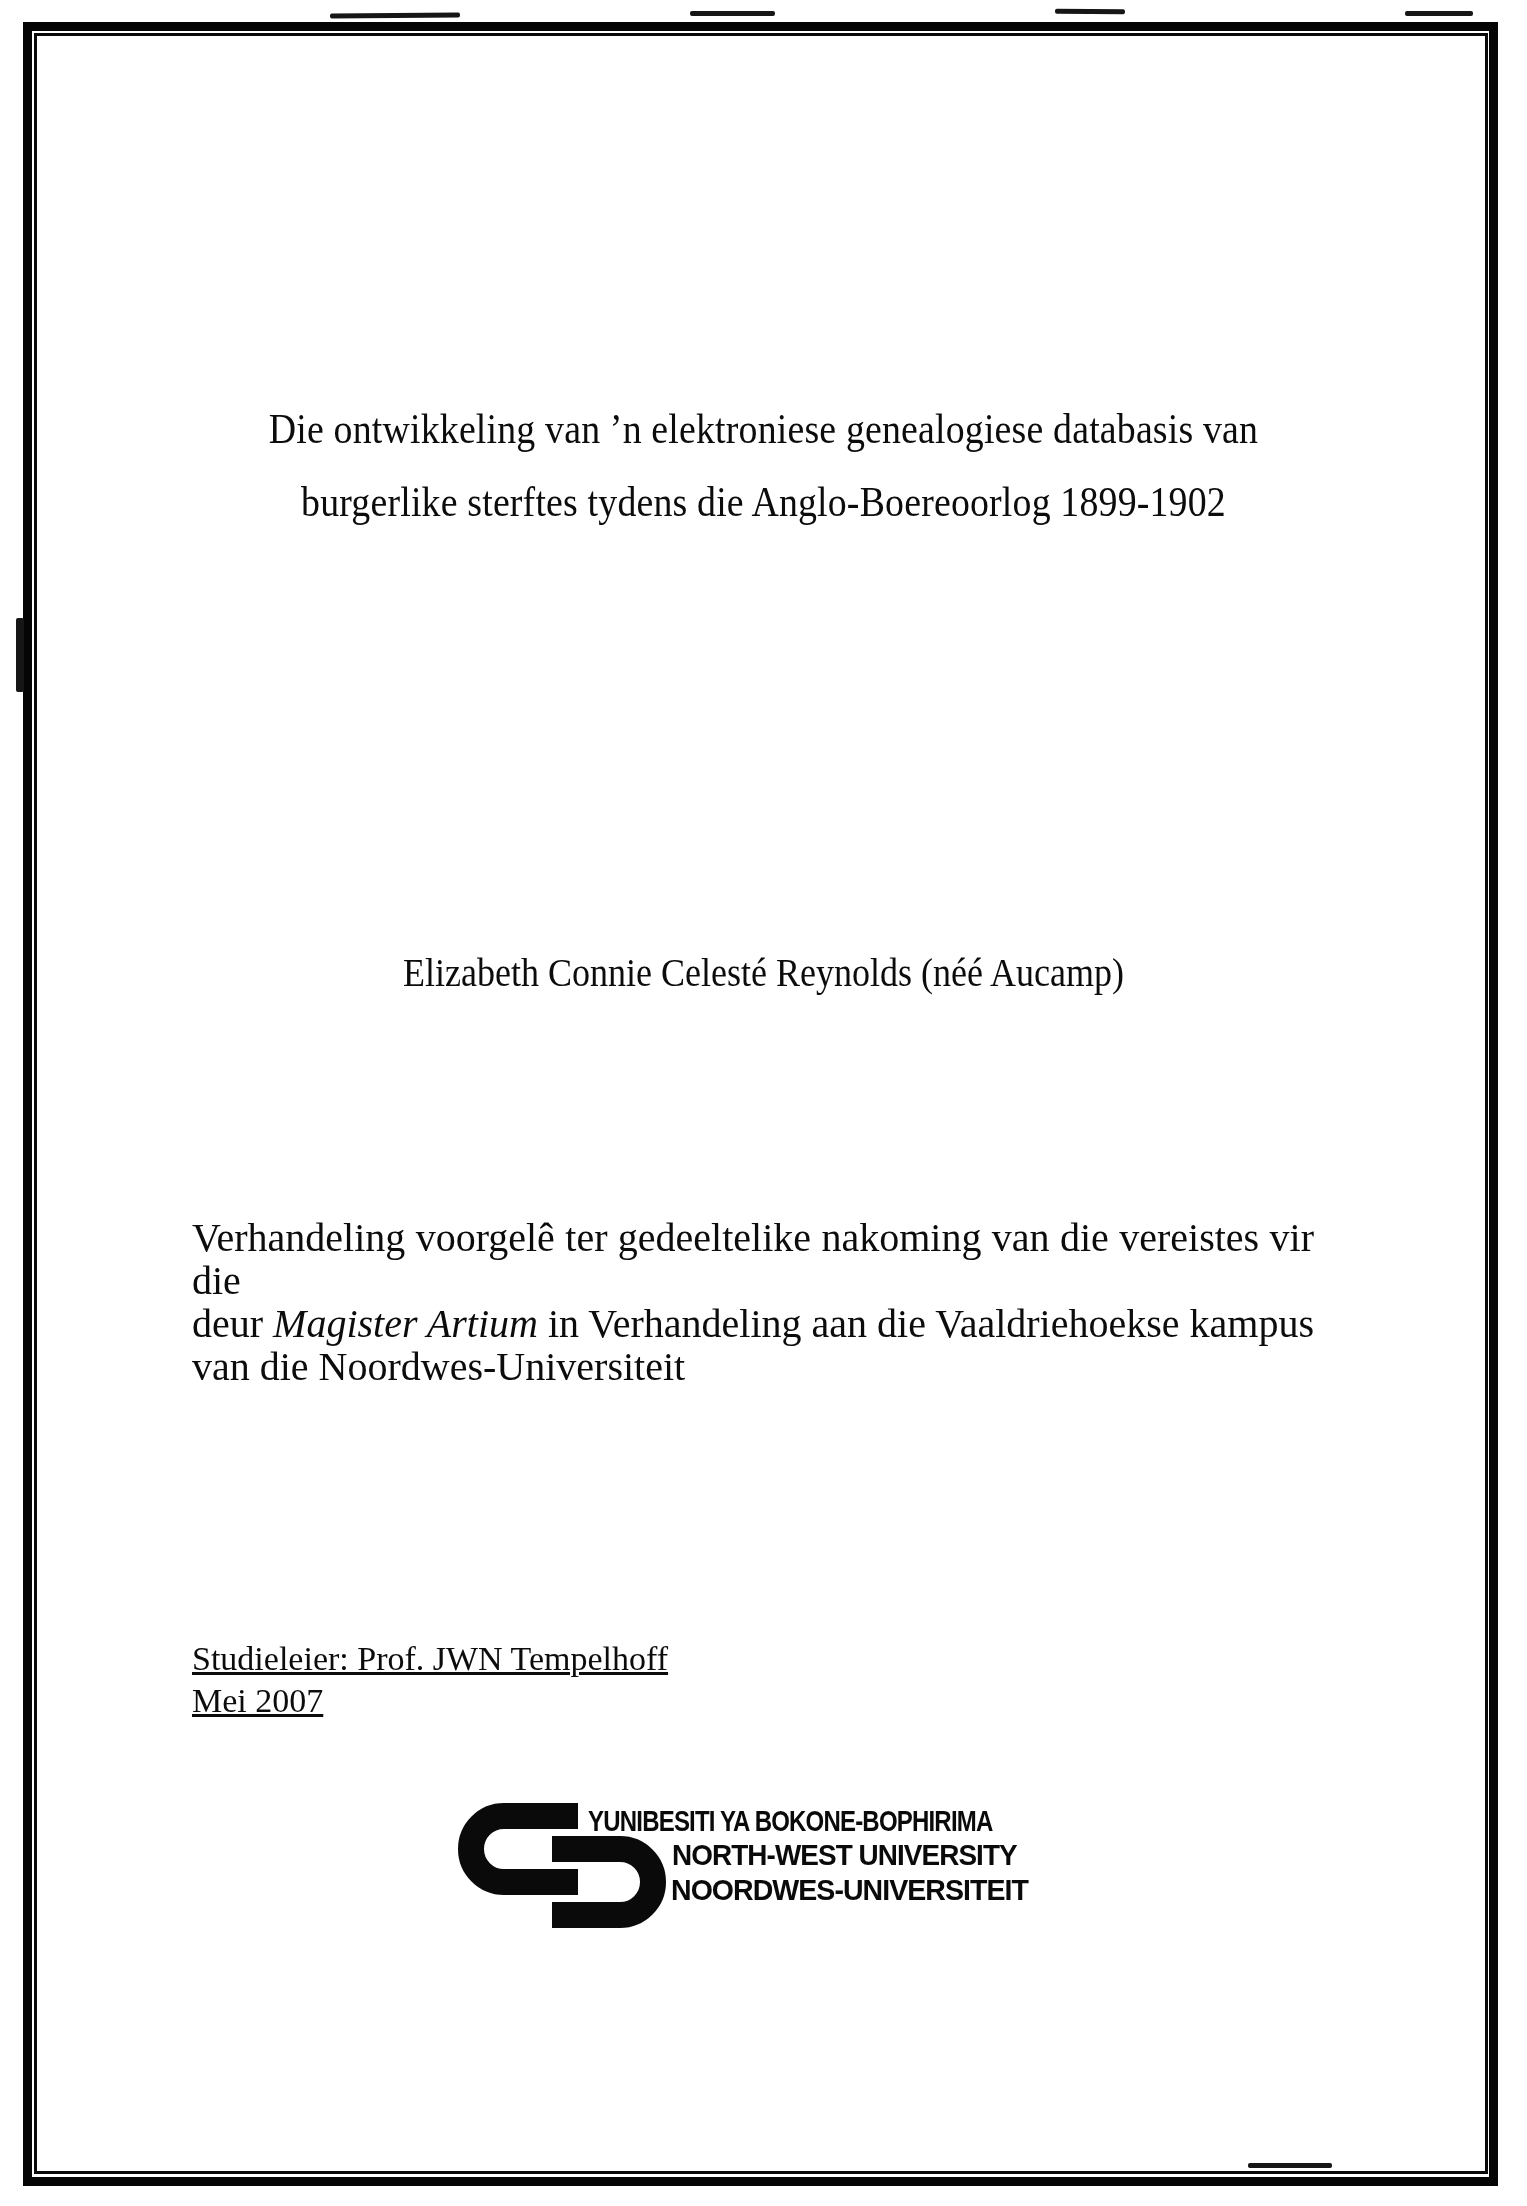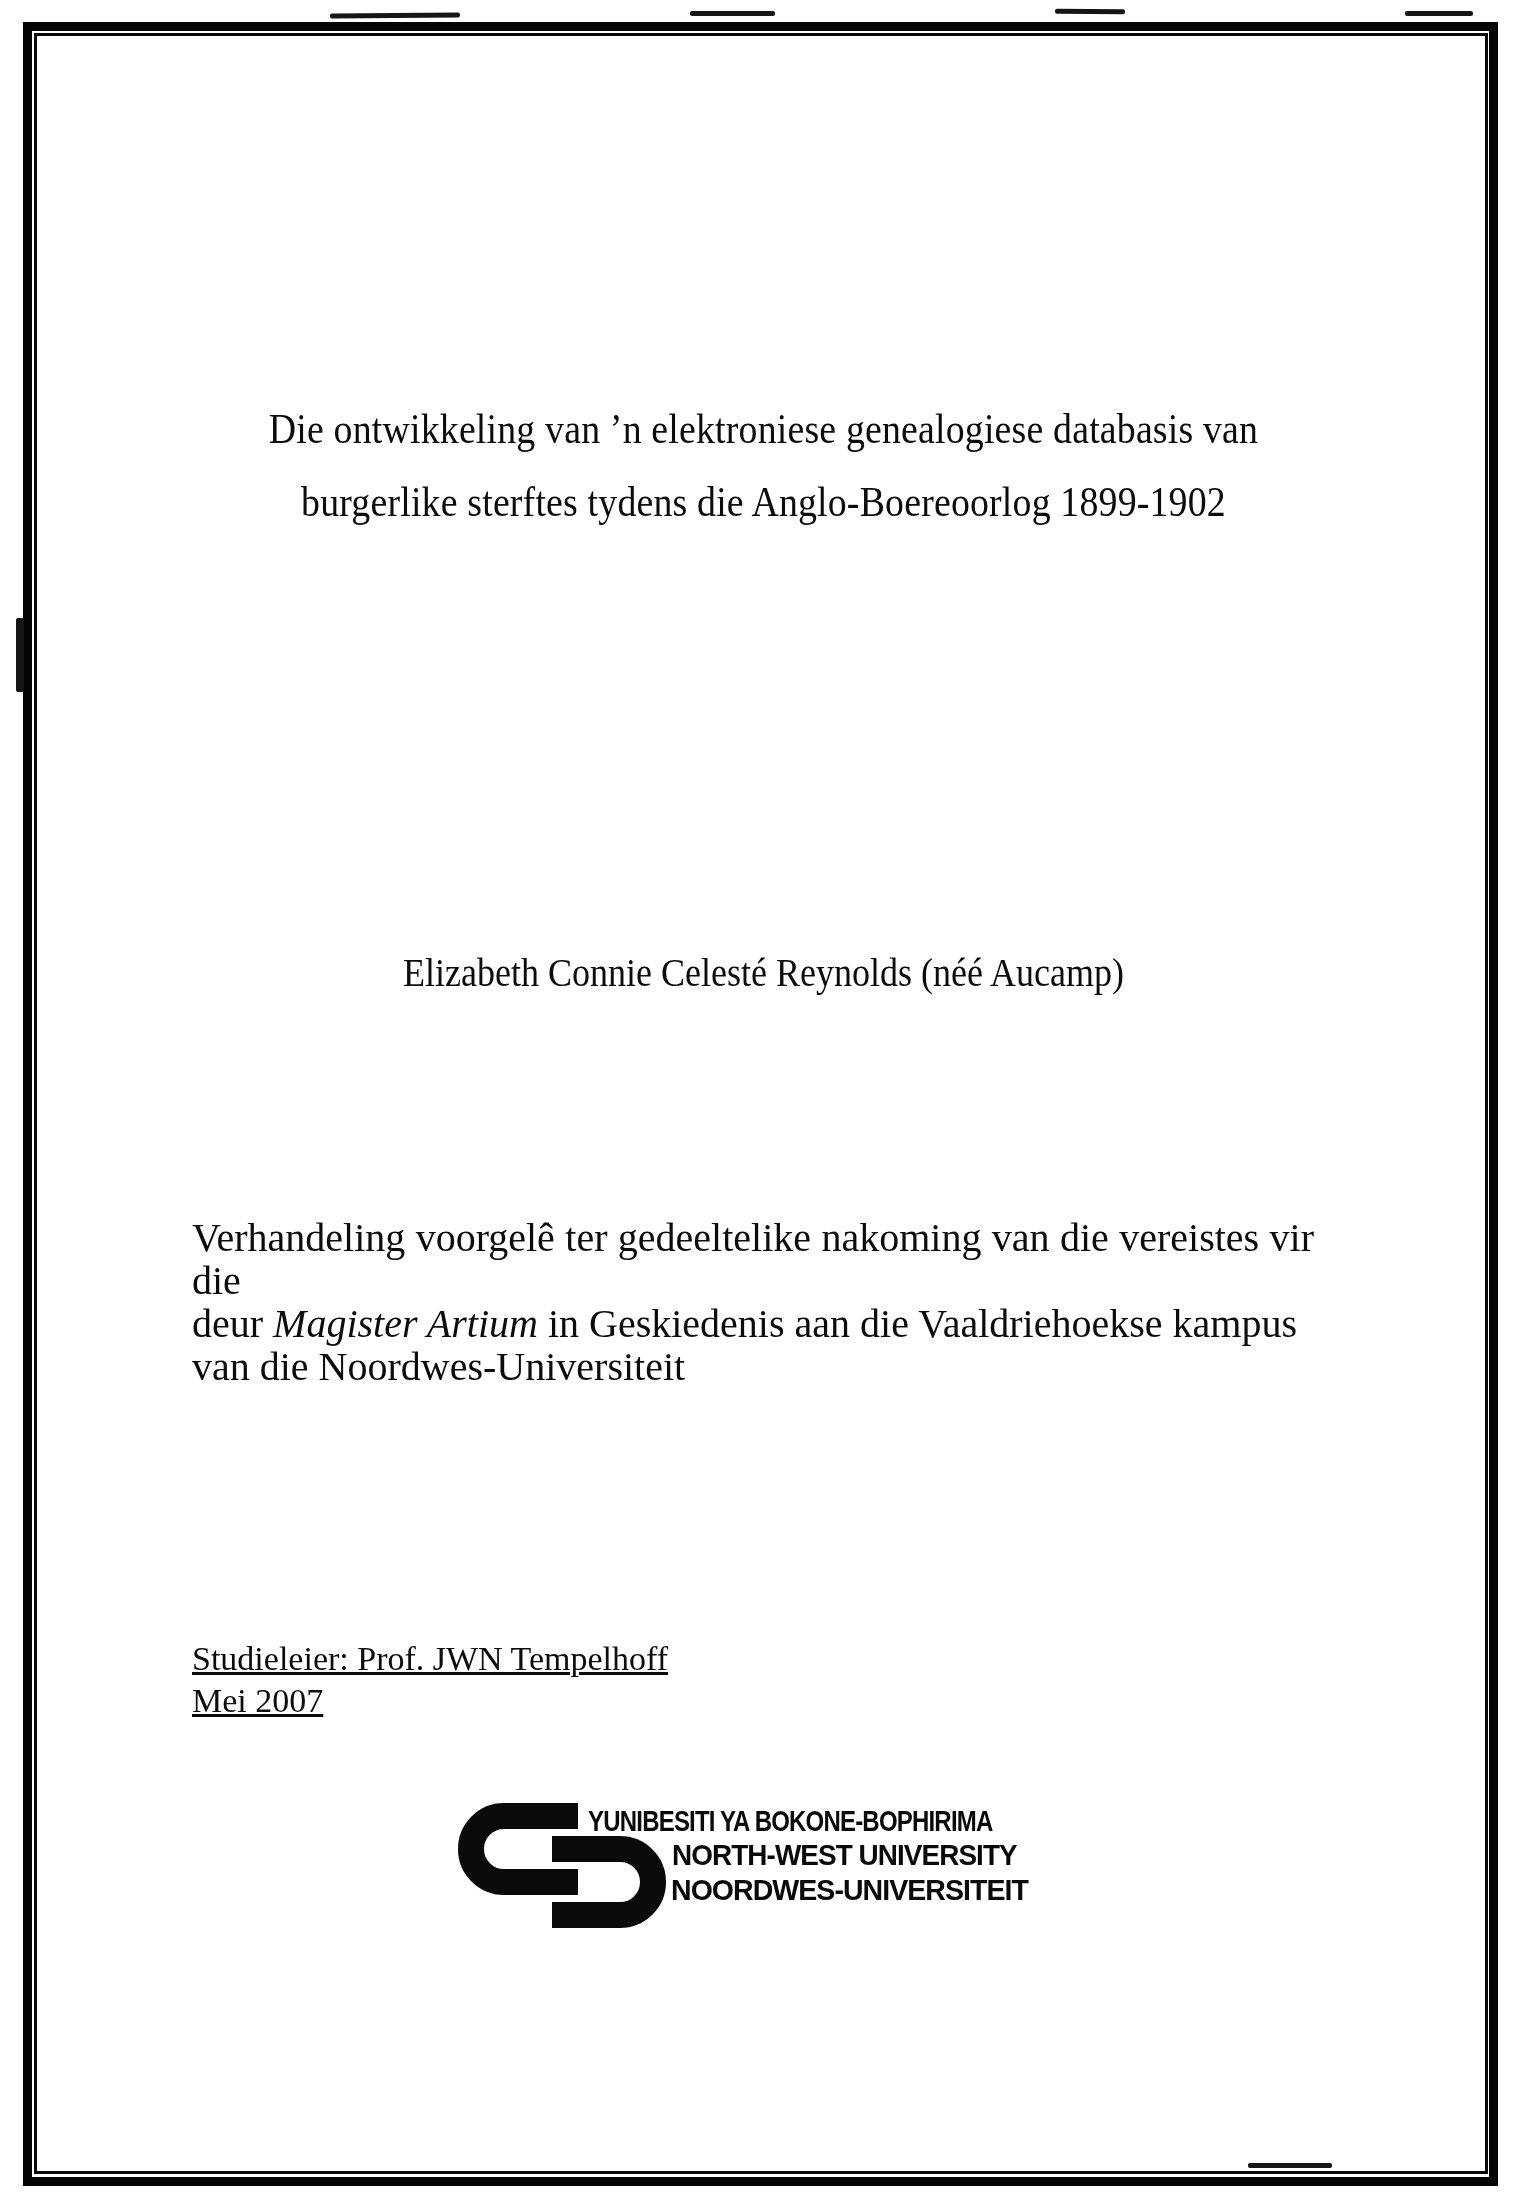--- a/index.html
+++ b/index.html
@@ -129,21 +129,21 @@
   <div class="title-block">
     <div class="title-line">Die ontwikkeling van ’n elektroniese genealogiese databasis van</div>
     <div class="title-line">burgerlike sterftes tydens die Anglo-Boereoorlog 1899-1902</div>
   </div>
 
 
   <div class="author">Elizabeth Connie Celesté Reynolds (néé Aucamp)</div>
 
   <div class="statement">
     <div class="just">Verhandeling voorgelê ter gedeeltelike nakoming van die vereistes vir die</div>
-    <div><span>deur </span><span class="it">Magister Artium</span><span> in Geskiedenis aan die Vaaldriehoekse kampus</span></div>
+    <div><span>deur </span><span class="it">Magister Artium</span><span> in Verhandeling aan die Vaaldriehoekse kampus</span></div>
     <div>van die Noordwes-Universiteit</div>
   </div>
 
   <div class="supervisor-block">
     <div>Studieleier: Prof. JWN Tempelhoff</div>
     <div>Mei 2007</div>
   </div>
 
   <div class="logo-mark">
     <svg viewBox="0 0 208 125" width="208" height="125" xmlns="http://www.w3.org/2000/svg">

